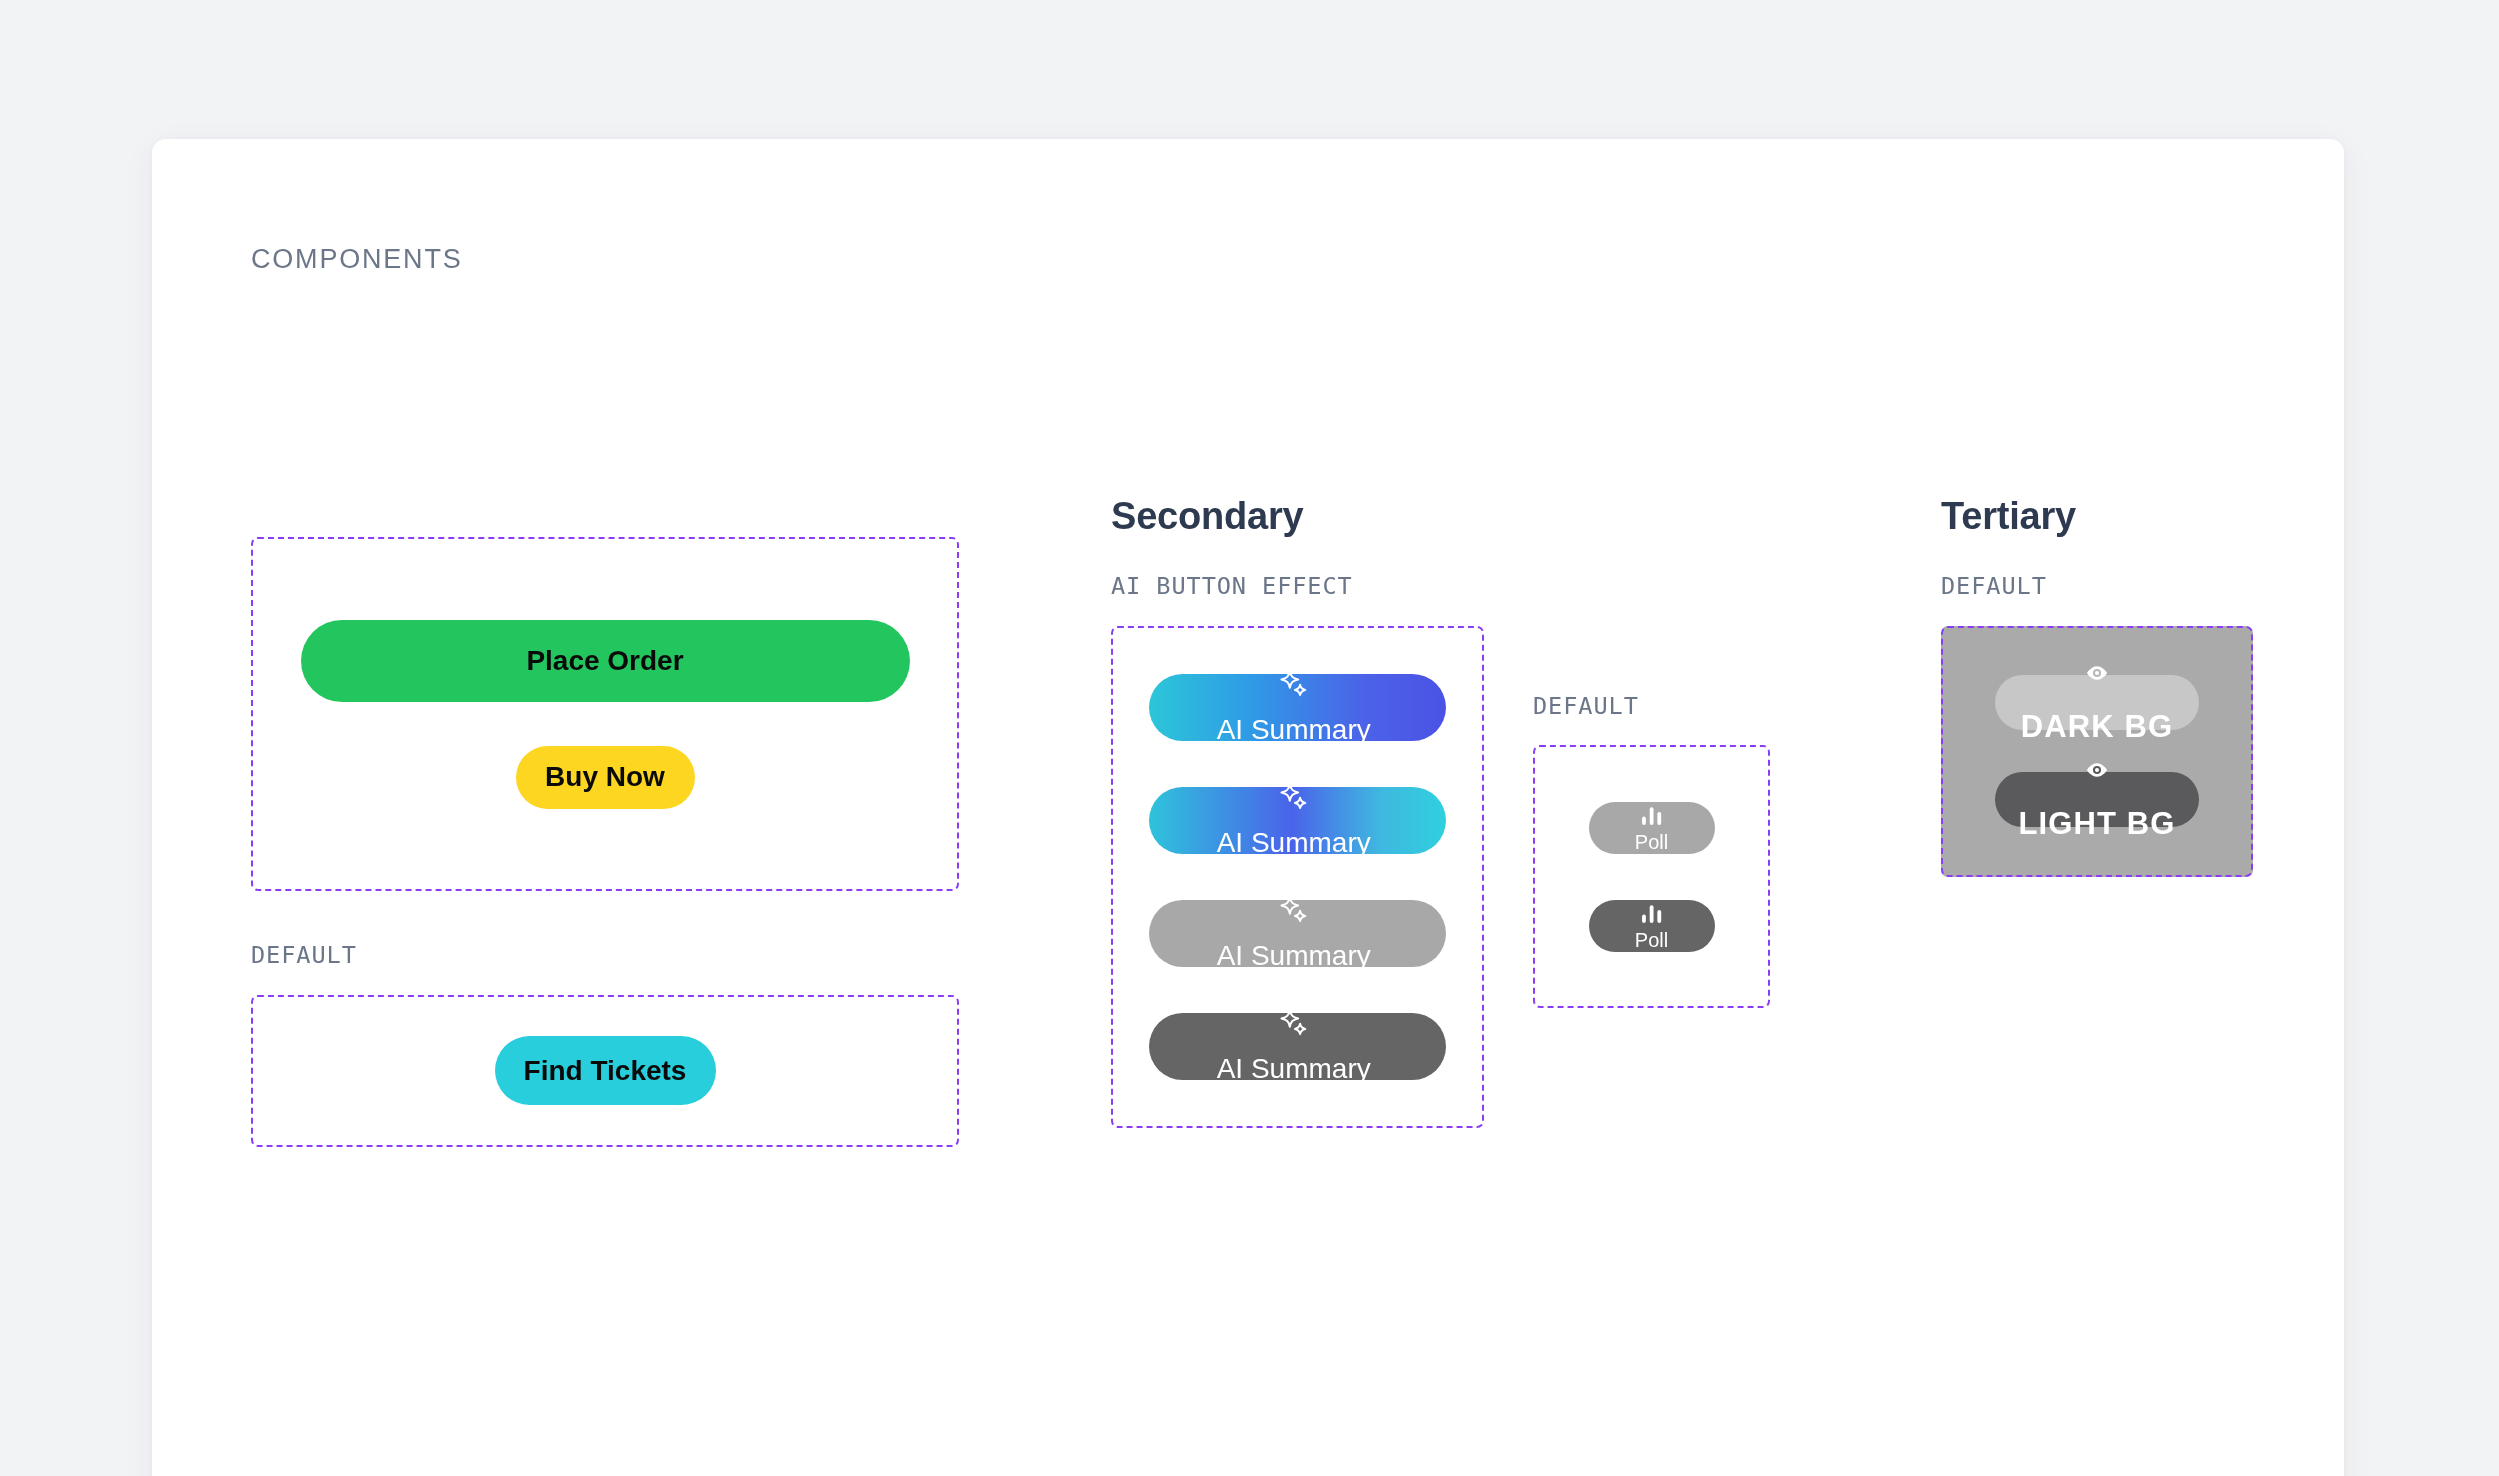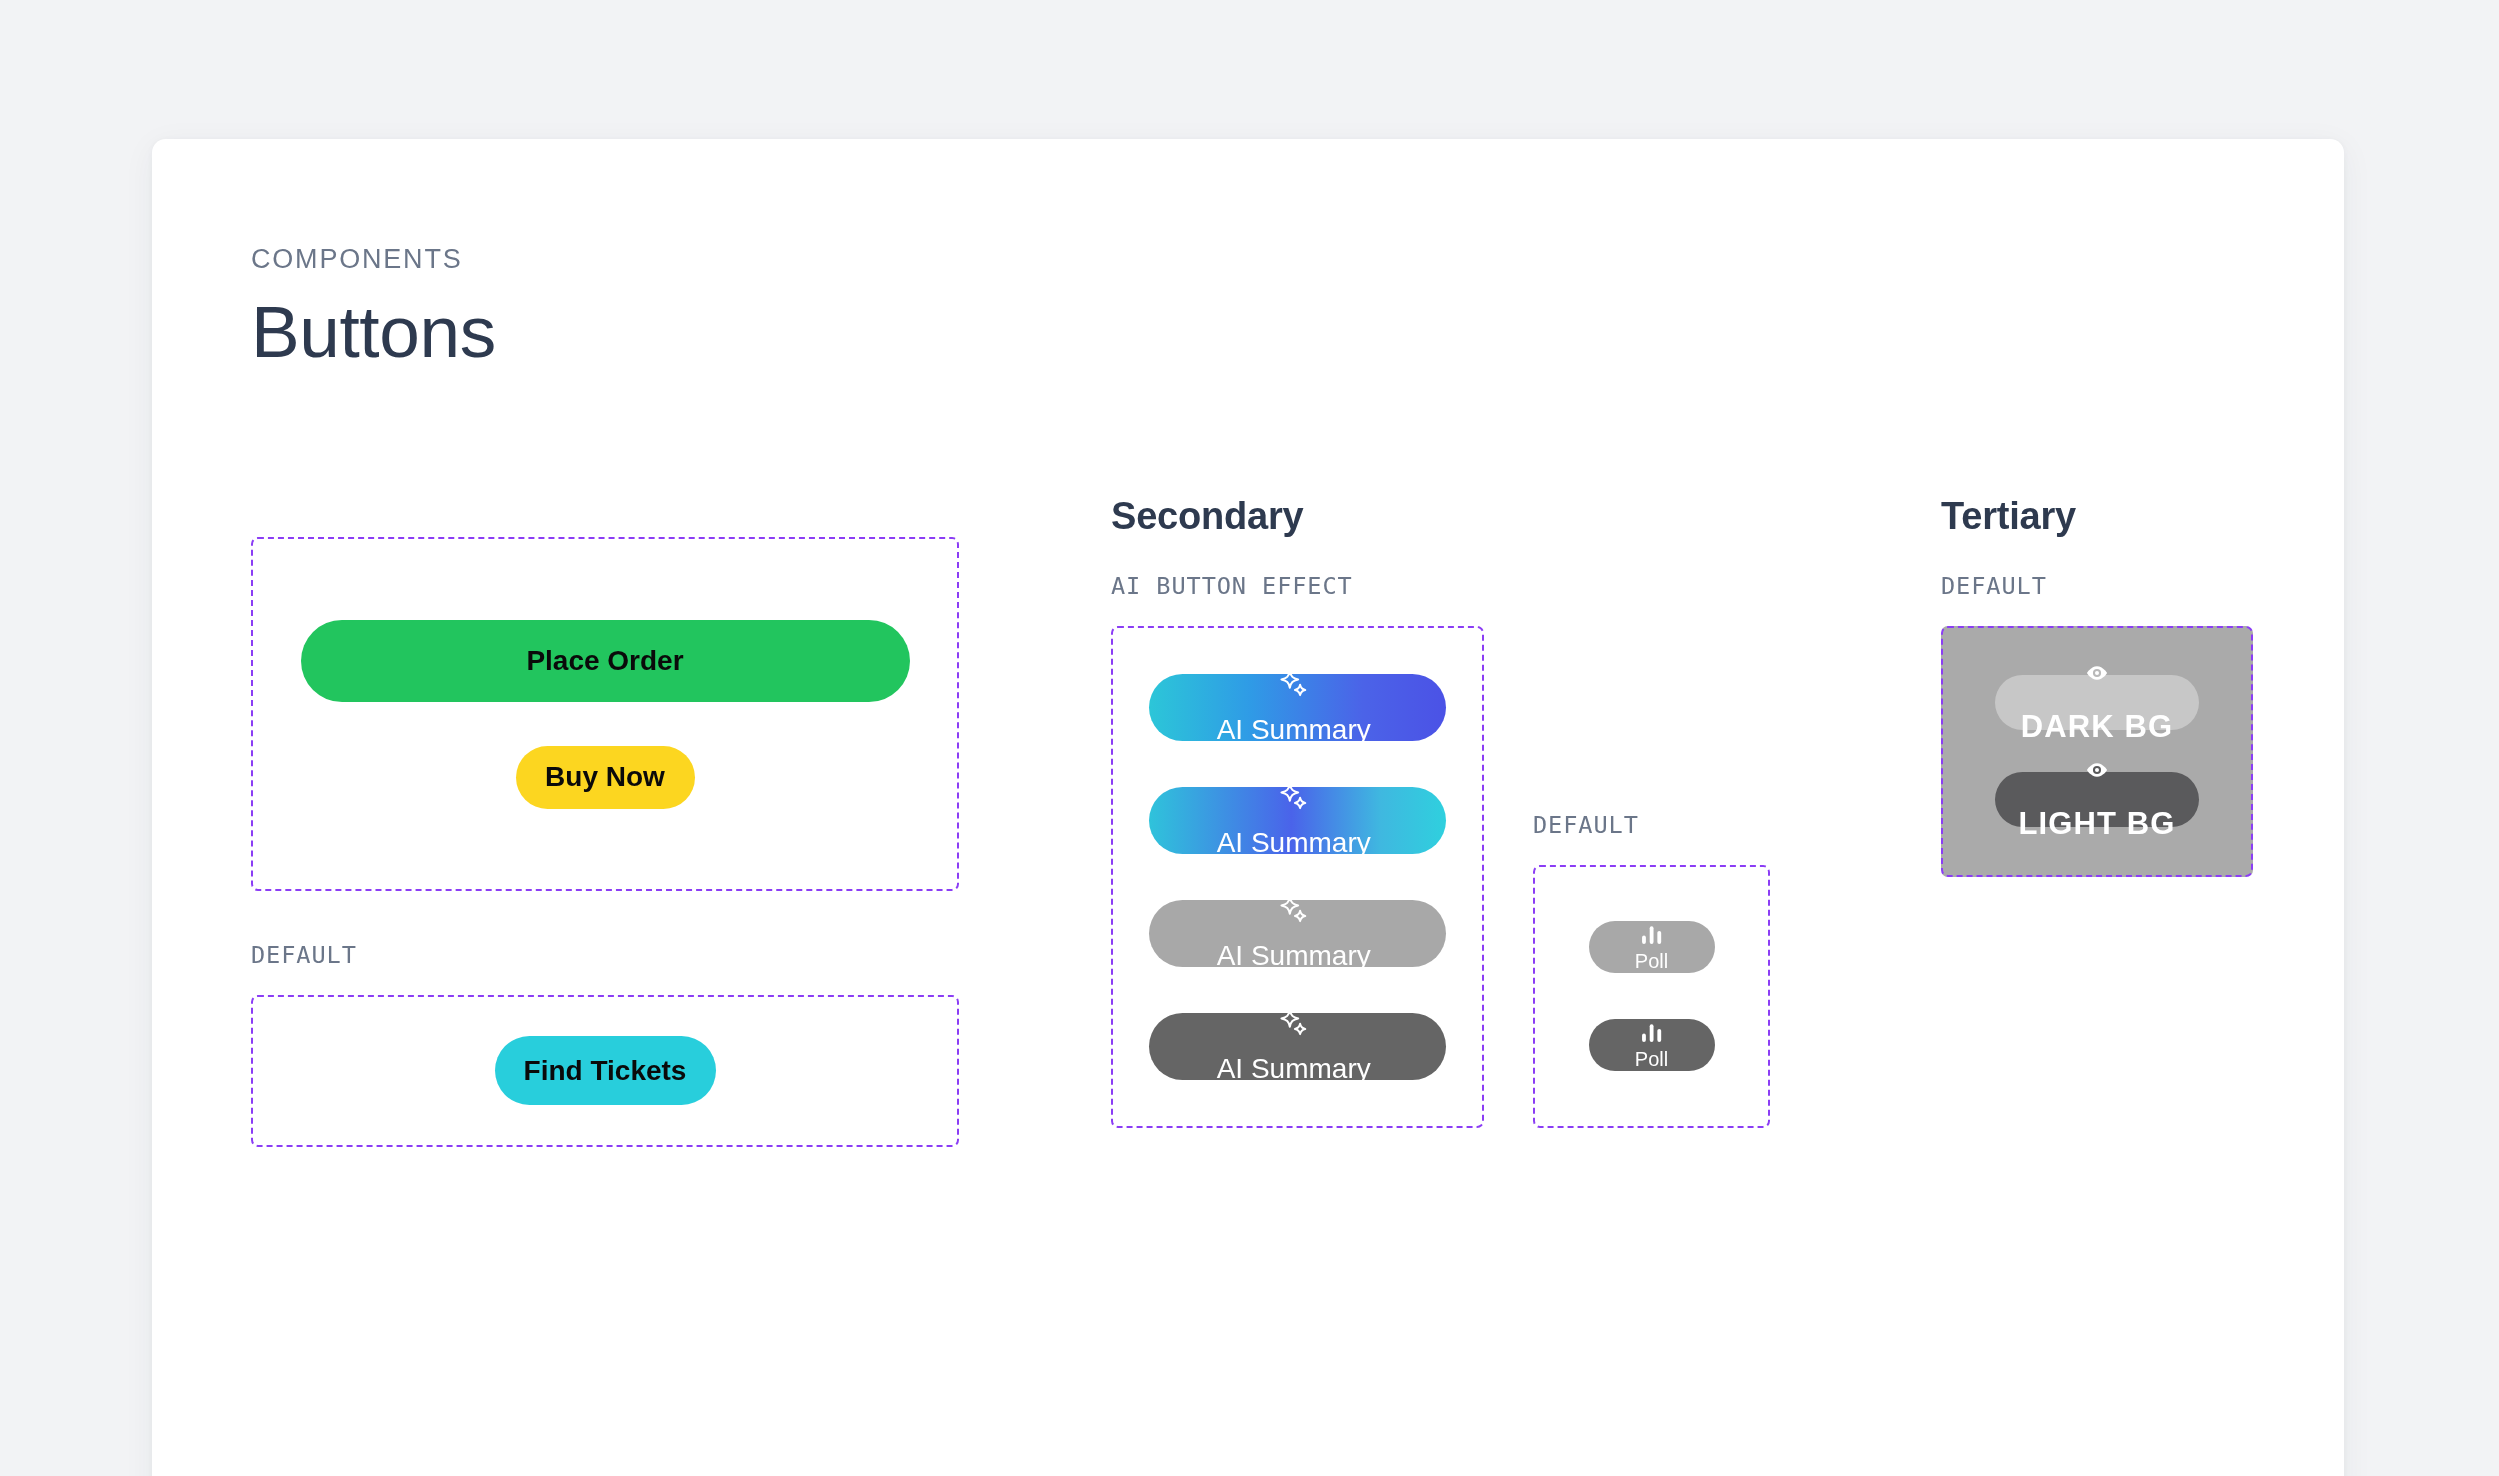--- a/index.html
+++ b/index.html
@@ -198,21 +198,20 @@
   .icon svg { display: block; }
 </style>
 </head>
 <body>
 
 <div class="page">
   <div class="card">
 
     <div class="header">
       <div class="eyebrow">COMPONENTS</div>
-      <div class="page-title">Buttons</div>
     </div>
 
     <div class="columns">
 
       <div class="col-primary">
 
         <div style="margin-top:40px;">
           <div class="dashed" style="margin-top:27px; width:708px; height:354px; gap:44px;">
             <button class="pill btn-place-order">Place Order</button>
             <button class="pill btn-buy-now">Buy Now</button>
@@ -223,21 +222,21 @@
           <div class="sub-label">DEFAULT</div>
           <div class="dashed" style="margin-top:27px; width:708px; height:152px;">
             <button class="pill btn-find-tickets">Find Tickets</button>
           </div>
         </div>
       </div>
 
       <div class="col-secondary">
         <div class="col-heading">Secondary</div>
 
-        <div style="margin-top:40px; display:flex; align-items:flex-end; gap:49px;">
+        <div style="margin-top:40px; display:flex; align-items:center; gap:49px;">
 
           <div>
             <div class="sub-label">AI BUTTON EFFECT</div>
             <div class="dashed" style="margin-top:27px; width:373px; height:502px; gap:46px;">
 
               <button class="pill btn-ai ai-grad-1">
                 <span class="icon">
                   <svg width="32" height="32" viewBox="0 0 42 42" aria-hidden="true">
                     <path d="M15.5 4 C16.9 11.1 19.4 13.6 26.5 15 C19.4 16.4 16.9 18.9 15.5 26 C14.1 18.9 11.6 16.4 4.5 15 C11.6 13.6 14.1 11.1 15.5 4 Z" fill="none" stroke="#FFFFFF" stroke-width="2.6" stroke-linejoin="round"></path>
                     <path d="M29 22 C29.9 26.4 31.4 27.9 35.8 28.8 C31.4 29.7 29.9 31.2 29 35.6 C28.1 31.2 26.6 29.7 22.2 28.8 C26.6 27.9 28.1 26.4 29 22 Z" fill="none" stroke="#FFFFFF" stroke-width="2.6" stroke-linejoin="round"></path>

